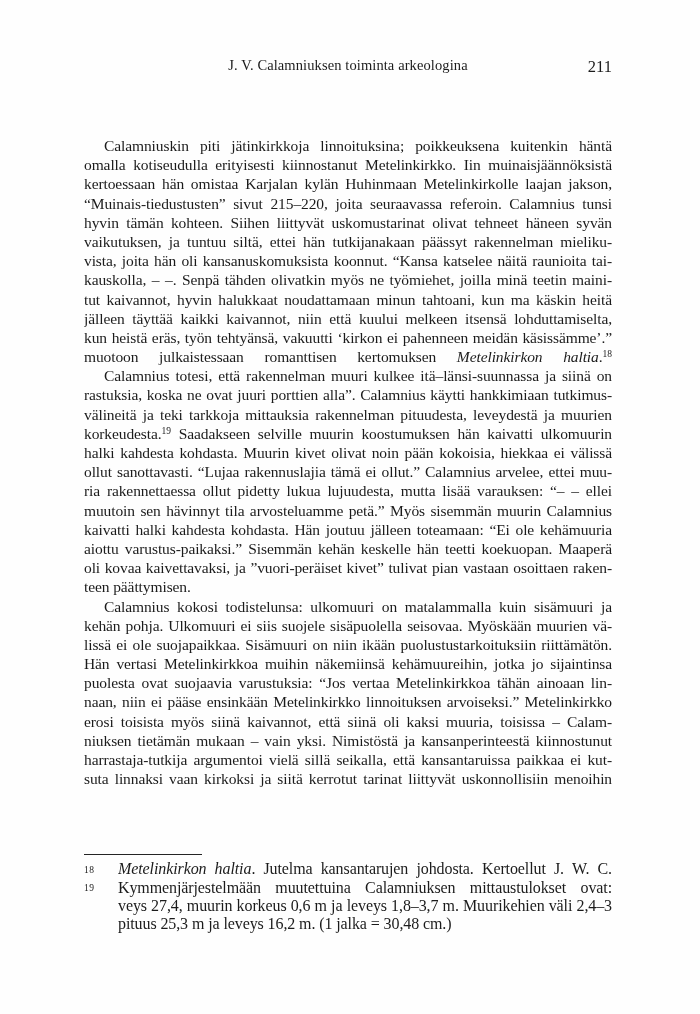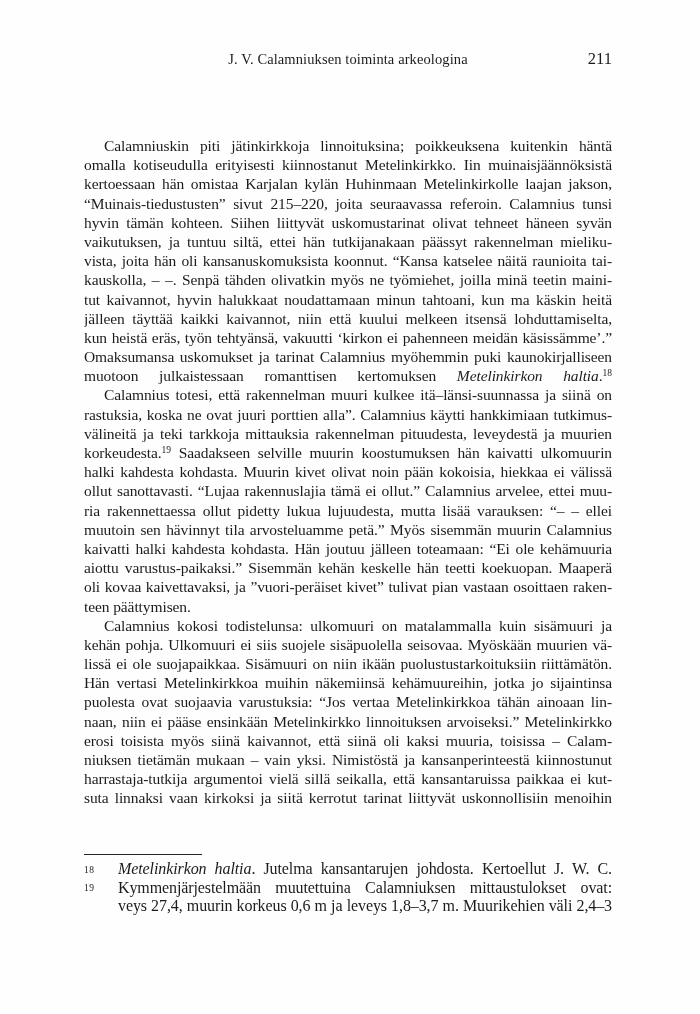--- a/index.html
+++ b/index.html
@@ -21,29 +21,29 @@
     position: absolute;
     left: 84px;
     top: 49px;
     width: 528px;
     height: 22px;
   }
   .running-title {
     position: absolute;
     left: 0;
     right: 0;
-    top: 2px;
+    top: 8px;
     text-align: center;
     font-size: 14.5px;
     letter-spacing: 0.1px;
   }
   .page-number {
     position: absolute;
     right: 0;
-    top: 0;
+    top: 8px;
     font-size: 16.5px;
   }
   .body-text {
     position: absolute;
     left: 84px;
     top: 136px;
     width: 528px;
   }
   .line {
     height: 19.2px;
@@ -118,21 +118,20 @@
         <div class="line">omalla kotiseudulla erityisesti kiinnostanut Metelinkirkko. Iin muinaisjäännöksistä</div>
         <div class="line">kertoessaan hän omistaa Karjalan kylän Huhinmaan Metelinkirkolle laajan jakson,</div>
         <div class="line">“Muinais-tiedustusten” sivut 215–220, joita seuraavassa referoin. Calamnius tunsi</div>
         <div class="line">hyvin tämän kohteen. Siihen liittyvät uskomustarinat olivat tehneet häneen syvän</div>
         <div class="line">vaikutuksen, ja tuntuu siltä, ettei hän tutkijanakaan päässyt rakennelman mieliku-</div>
         <div class="line">vista, joita hän oli kansanuskomuksista koonnut. “Kansa katselee näitä raunioita tai-</div>
         <div class="line">kauskolla, – –. Senpä tähden olivatkin myös ne työmiehet, joilla minä teetin maini-</div>
         <div class="line">tut kaivannot, hyvin halukkaat noudattamaan minun tahtoani, kun ma käskin heitä</div>
         <div class="line">jälleen täyttää kaikki kaivannot, niin että kuului melkeen itsensä lohduttamiselta,</div>
         <div class="line">kun heistä eräs, työn tehtyänsä, vakuutti ‘kirkon ei pahenneen meidän käsissämme’.”</div>
-        <div class="line">Omaksumansa uskomukset ja tarinat Calamnius myöhemmin puki kaunokirjalliseen</div>
         <div class="line">muotoon julkaistessaan romanttisen kertomuksen <i>Metelinkirkon haltia</i>.<sup>18</sup></div>
       </div>
     <div class="paragraph">
         <div class="line">Calamnius totesi, että rakennelman muuri kulkee itä–länsi-suunnassa ja siinä on</div>
         <div class="line">rastuksia, koska ne ovat juuri porttien alla”. Calamnius käytti hankkimiaan tutkimus-</div>
         <div class="line">välineitä ja teki tarkkoja mittauksia rakennelman pituudesta, leveydestä ja muurien</div>
         <div class="line">korkeudesta.<sup>19</sup> Saadakseen selville muurin koostumuksen hän kaivatti ulkomuurin</div>
         <div class="line">halki kahdesta kohdasta. Muurin kivet olivat noin pään kokoisia, hiekkaa ei välissä</div>
         <div class="line">ollut sanottavasti. “Lujaa rakennuslajia tämä ei ollut.” Calamnius arvelee, ettei muu-</div>
         <div class="line">ria rakennettaessa ollut pidetty lukua lujuudesta, mutta lisää varauksen: “– – ellei</div>
@@ -162,17 +161,18 @@
       <div class="footnote-number">18</div>
       <div class="footnote-text">
           <div class="line last"><i>Metelinkirkon haltia</i>. Jutelma kansantarujen johdosta. Kertoellut J. W. C. Helsinki 1871.</div>
         </div>
     </div>
     <div class="footnote">
       <div class="footnote-number">19</div>
       <div class="footnote-text">
           <div class="line">Kymmenjärjestelmään muutettuina Calamniuksen mittaustulokset ovat: pituus 38,4 metriä, le-</div>
           <div class="line">veys 27,4, muurin korkeus 0,6 m ja leveys 1,8–3,7 m. Muurikehien väli 2,4–3 m. Sisäkehän</div>
+          <div class="line last">pituus 25,3 m ja leveys 16,2 m. (1 jalka = 30,48 cm.)</div>
         </div>
     </div>
   </div>
 
 </div>
 
 </body></html>

